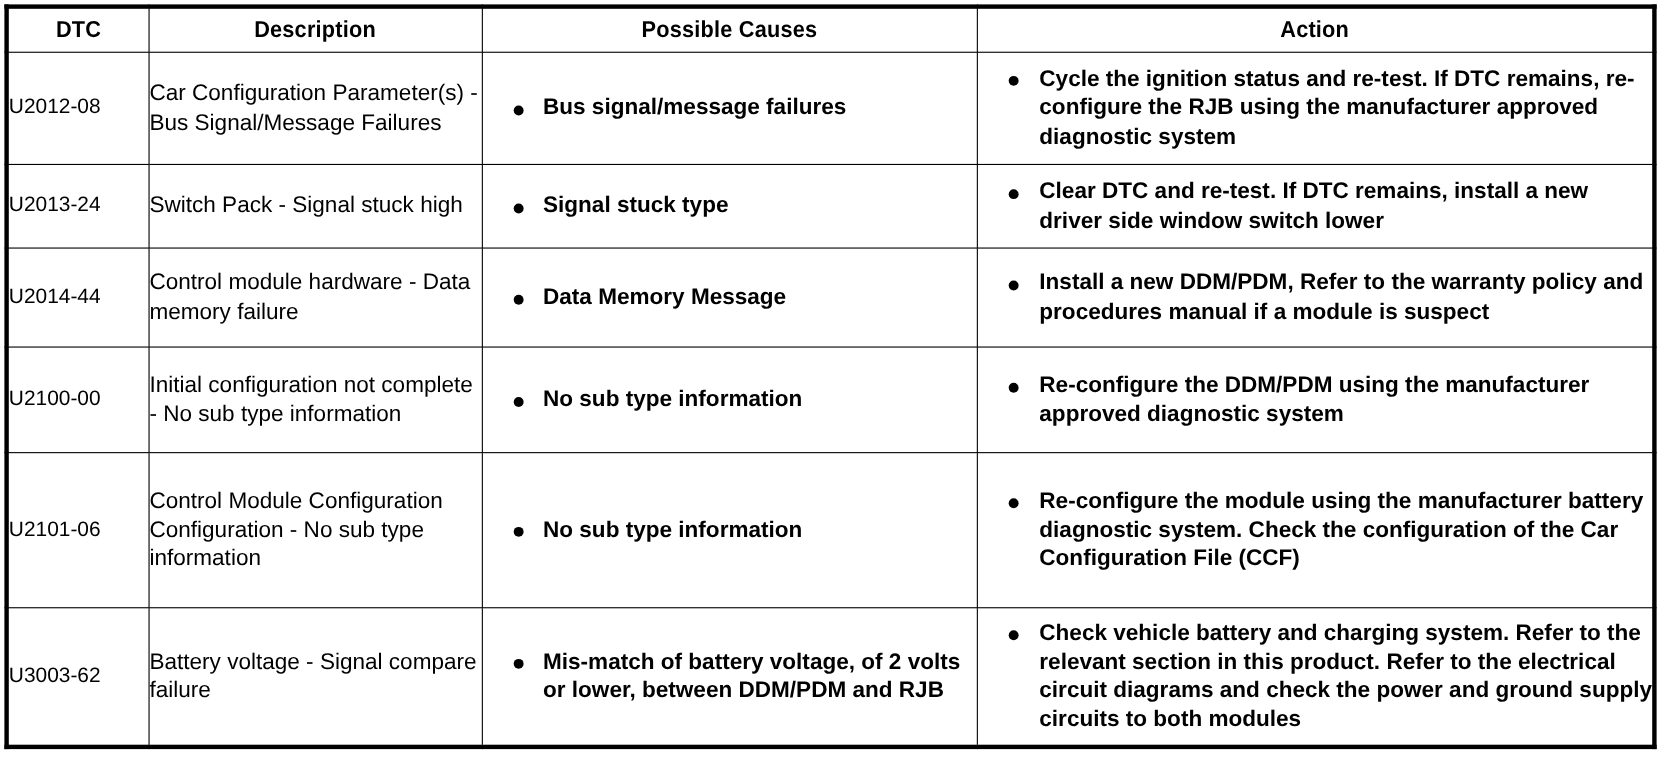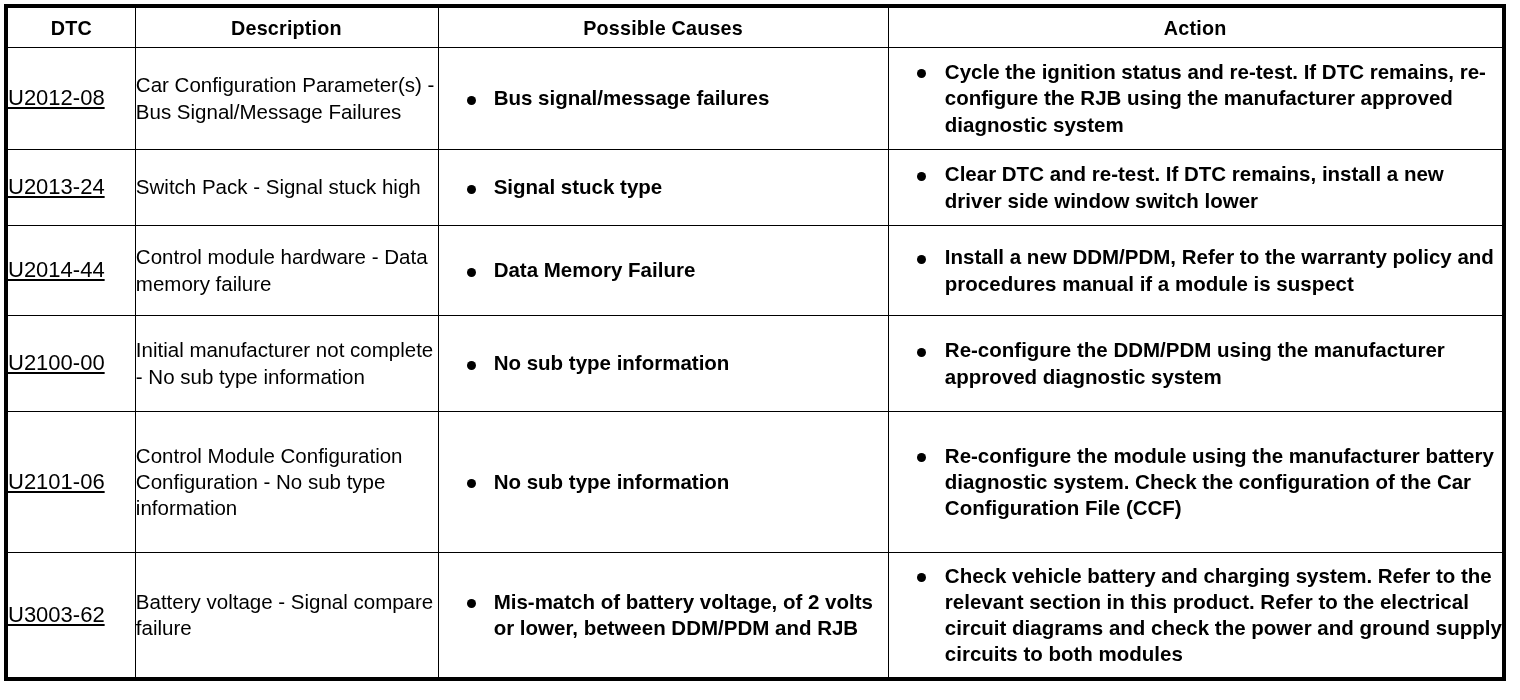--- a/index.html
+++ b/index.html
@@ -64,22 +64,21 @@
   tbody td {
     font-size: 20.5px;
     line-height: 1.28;
     font-weight: normal;
   }
 
   .cell-dtc {
     text-align: left;
     padding: 4px 6px 4px 9px;
     white-space: nowrap;
-    font-size: 22px;
-    text-decoration: underline;
+    font-size: 19px;
   }
 
   .cell-desc {
     padding: 7px 8px 7px 10px;
     text-align: left;
   }
 
   .cell-bullets {
     padding: 6px 10px 6px 0px;
     font-weight: bold;
@@ -206,40 +205,40 @@
         <td class="cell-dtc">
           <span class="txt">U2014-44</span>
         </td>
         <td class="cell-desc">
           <span class="txt">Control module hardware - Data memory failure</span>
         </td>
         <td class="cell-bullets cell-causes">
           <ul class="blist">
             <li>
               <span class="bullet-dot"></span>
-              <span class="txt">Data Memory Failure</span>
+              <span class="txt">Data Memory Message</span>
             </li>
           </ul>
         </td>
         <td class="cell-bullets cell-action">
           <ul class="blist">
             <li>
               <span class="bullet-dot"></span>
               <span class="txt">Install a new DDM/PDM, Refer to the warranty policy and procedures manual if a module is suspect</span>
             </li>
           </ul>
         </td>
       </tr>
 
       <tr class="row-3">
         <td class="cell-dtc">
           <span class="txt">U2100-00</span>
         </td>
         <td class="cell-desc">
-          <span class="txt">Initial manufacturer not complete - No sub type information</span>
+          <span class="txt">Initial configuration not complete - No sub type information</span>
         </td>
         <td class="cell-bullets cell-causes">
           <ul class="blist">
             <li>
               <span class="bullet-dot"></span>
               <span class="txt">No sub type information</span>
             </li>
           </ul>
         </td>
         <td class="cell-bullets cell-action">

